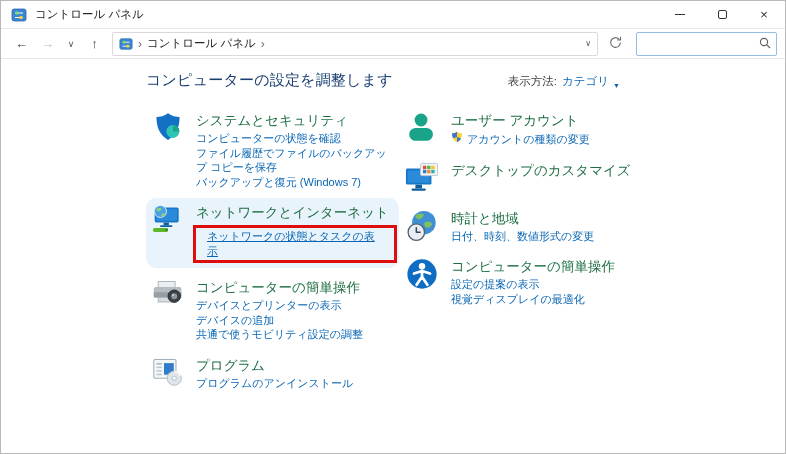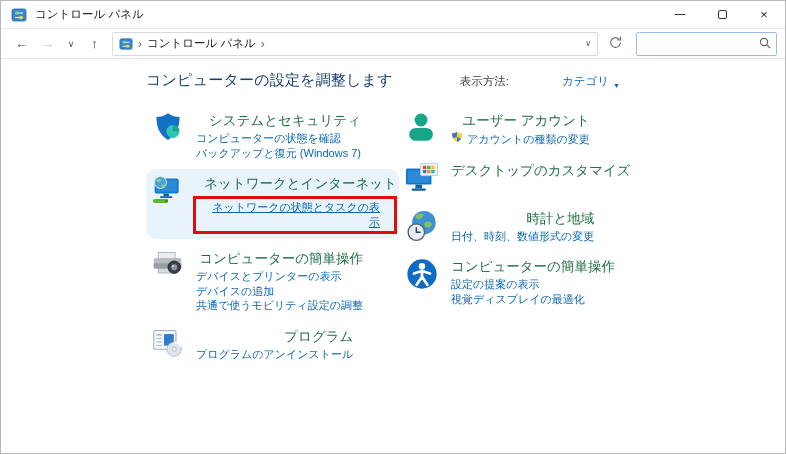--- a/index.html
+++ b/index.html
@@ -40,31 +40,31 @@
   .searchbox input { flex:1; border:none; outline:none; font-size:11px; width:100%;
                      font-family:inherit; background:transparent; }
   
   .content { position:relative; }
   .page-header { position:relative; }
   h1.page-title { margin:12px 0 0 145px; font-size:15px; font-weight:400;
                   color:var(--title-color,#19386b); letter-spacing:0.2px; }
   .viewby { position:absolute; right:165px; top:3px; font-size:11.5px; color:#3e3e3e;
             display:flex; gap:5px; align-items:center; }
   .viewby a { color:var(--link-color,#0a66b4); text-decoration:none; display:flex;
-              align-items:flex-end; gap:4px;margin-left:48px; }
+              align-items:flex-end; gap:4px; }
   .viewby .dd { font-size:7px; color:var(--link-color,#0a66b4); }
   .cols { display:flex; margin:16px 0 0 145px; }
   .col-left { width:253px; flex:none; }
   .col-right { flex:1; }
   .cat-row { display:flex; gap:12px; padding:4px 2px 4px 6px; margin-bottom:5px; }
   .cat-row.hovered { background:var(--hover-bg,#e9f3fb); border-radius:10px; }
   .cat-icon { width:32px; height:32px; flex:none; margin-top:1px; }
   .col-right .cat-icon { width:34px; height:34px; }
   .cat-icon svg { width:100%; height:100%; display:block; }
-  .cat-text { padding-top:1px; min-width:0;text-align:right; }
+  .cat-text { padding-top:1px; min-width:0; }
   a.cat-title { display:inline-block; color:var(--green,#1e6e42); font-size:13.5px;
                 line-height:17px; text-decoration:none; margin-bottom:2px; font-weight:400; }
   a.cat-link { display:flex; align-items:center; gap:4px; color:var(--link-color,#0a66b4);
                font-size:11px; line-height:14.5px; text-decoration:none; }
   .red-annotation { display:inline-block; border:3px solid var(--red,#e01010);
                     padding:1px 14px 2px 11px; margin:2px 0 1px -3px; }
   .red-annotation a.cat-link { text-decoration:underline; }
   .uac { width:12px; height:12px; flex:none; }
 </style>
 </head>
@@ -162,20 +162,22 @@
           <div class="cat-icon">
             <svg viewBox="0 0 36 36">
               <path d="M18 2.5 C22 5.5 27 6.8 31 6.8 C31 17 28 27 18 32.5 C8 27 5 17 5 6.8 C9 6.8 14 5.5 18 2.5 Z" fill="#1470c5"></path>
               <circle cx="23.5" cy="23" r="7.3" fill="#2ec6b2"></circle>
               <path d="M23.5 15.7 A7.3 7.3 0 0 1 30.8 23 L23.5 23 Z" fill="#1ca390"></path>
             </svg>
           </div>
           <div class="cat-text"><a href="#" class="cat-title">システムとセキュリティ</a><a href="#" class="cat-link">
               <span>コンピューターの状態を確認</span>
             </a><a href="#" class="cat-link">
+              <span>ファイル履歴でファイルのバックアップ コピーを保存</span>
+            </a><a href="#" class="cat-link">
               <span>バックアップと復元 (Windows 7)</span>
             </a></div>
         </div>
         <div class="cat-row hovered">
           <div class="cat-icon">
             <svg viewBox="0 0 36 36">
               <rect x="3" y="5" width="27" height="17" rx="2" fill="#1878c8"></rect>
               <rect x="5" y="7" width="23" height="13" fill="#2b8ada"></rect>
               <rect x="13" y="22" width="6" height="3" fill="#0f5f9e"></rect>
               <rect x="9" y="25" width="14" height="2" rx="1" fill="#0f5f9e"></rect>

